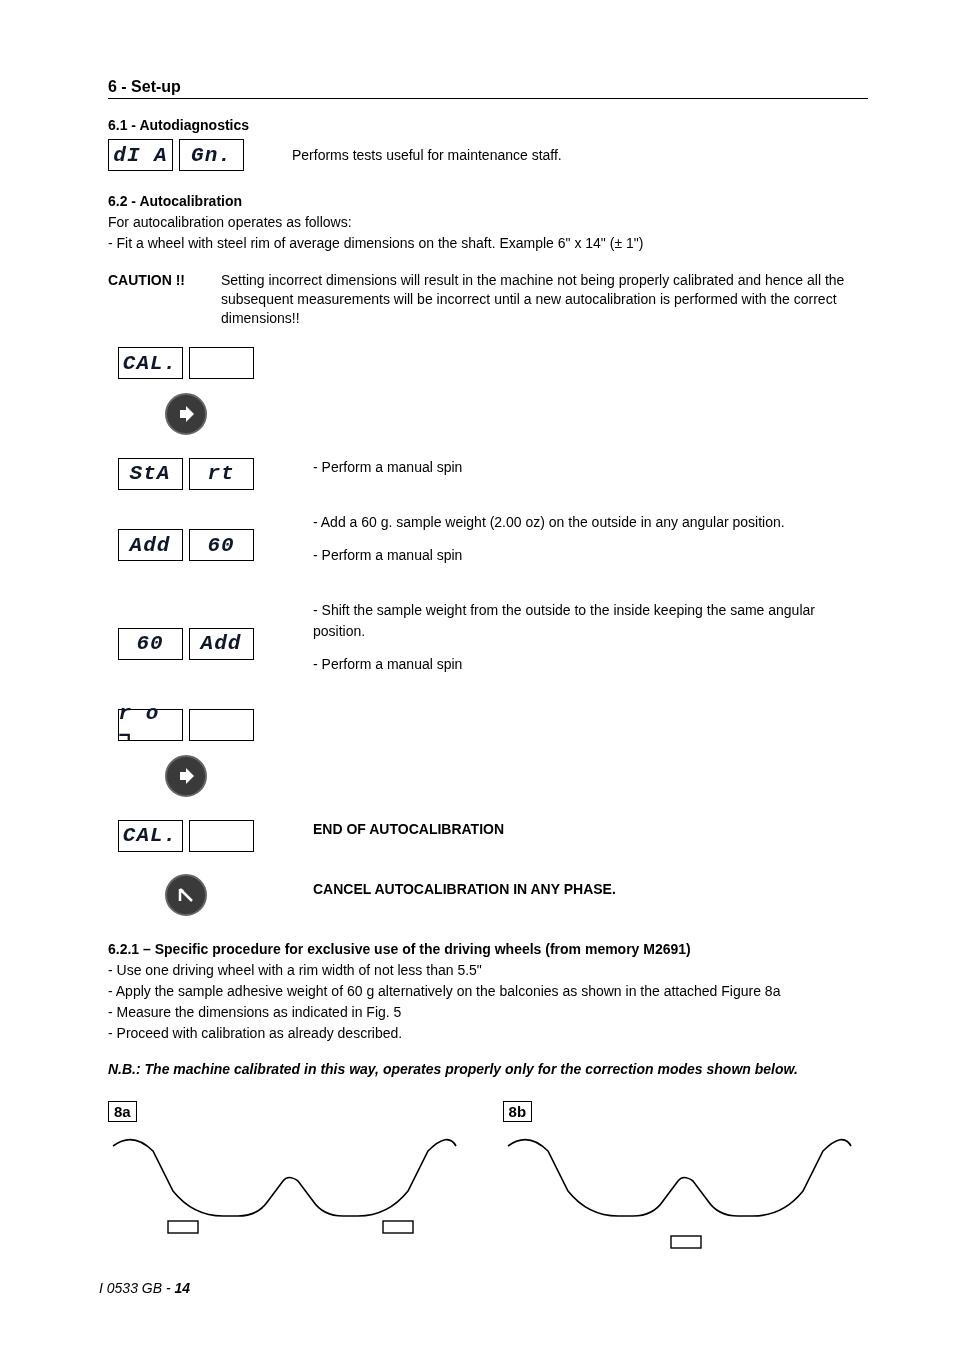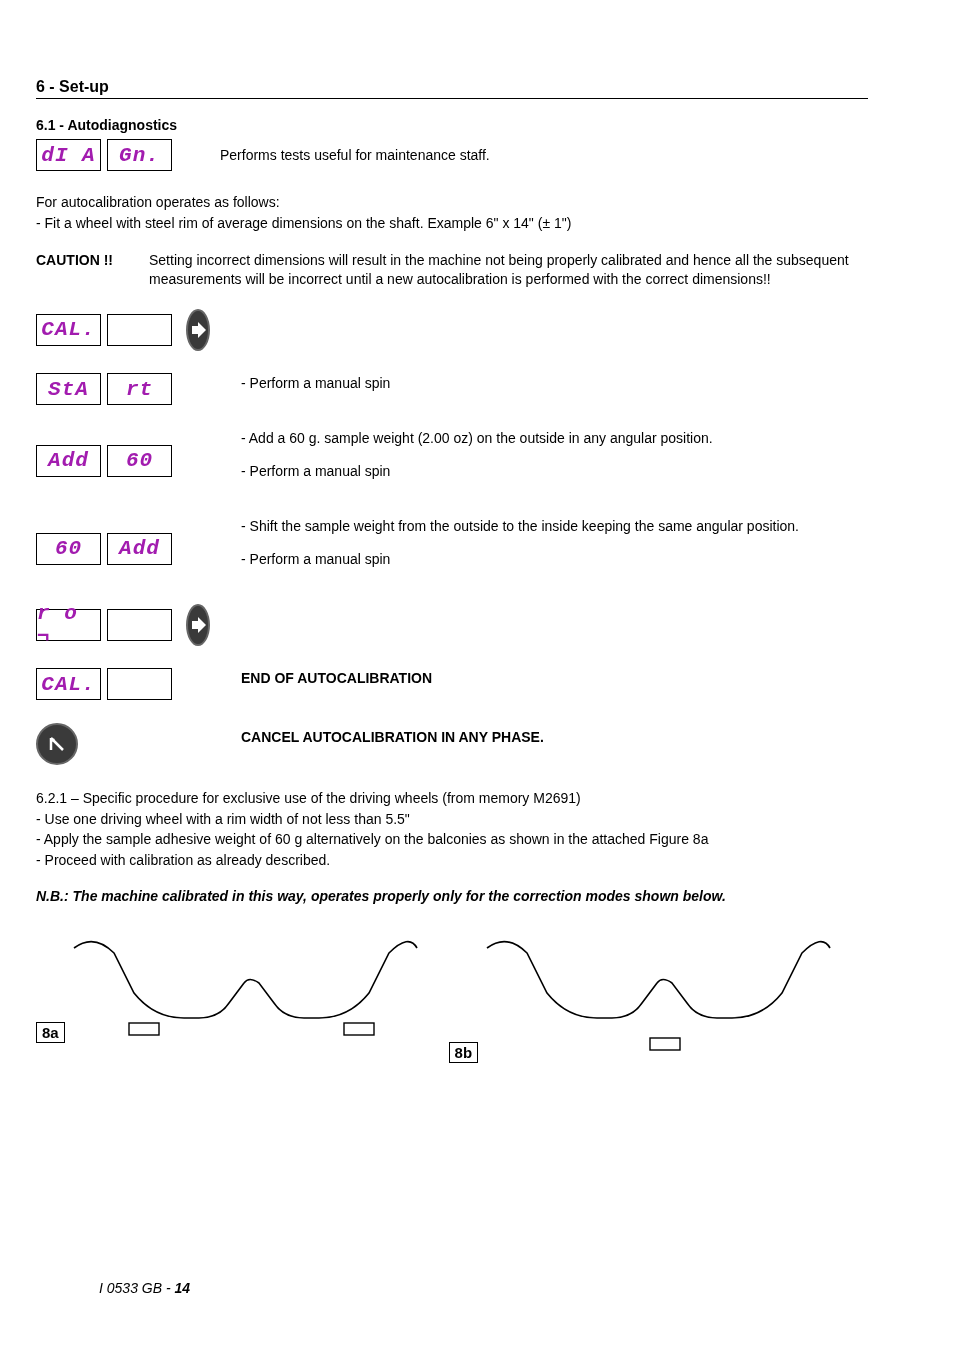--- a/index.html
+++ b/index.html
@@ -9,21 +9,21 @@
     margin: 0;
     padding: 0;
     font-family: Arial, Helvetica, sans-serif;
     font-size: 14px;
     color: #000;
     background: #fff;
     box-sizing: border-box;
     position: relative;
   }
   .page {
-    padding: 78px 86px 50px 36px;
+    padding: 78px 86px 50px 108px;
     box-sizing: border-box;
   }
   .section-title {
     font-weight: bold;
     font-size: 16px;
     border-bottom: 1px solid #000;
     padding-bottom: 2px;
     margin-bottom: 18px;
   }
   .sub-title {
@@ -44,21 +44,21 @@
   .disp {
     width: 63px;
     height: 30px;
     border: 1.5px solid #000;
     display: flex;
     align-items: center;
     justify-content: center;
     font-family: "Digital-7", "Courier New", monospace;
     font-size: 21px;
     font-weight: bold;
-    color: #a21caf;
+    color: #0f172a;
     font-style: italic;
     letter-spacing: 1px;
   }
   .disp.empty { color: transparent; }
 
   .sec61 { margin-bottom: 22px; }
   .sec61 .row { margin-top: 6px; }
   .sec61-desc { margin-left: 34px; }
 
   .para { line-height: 1.35; margin: 0 0 2px 0; }
@@ -77,41 +77,41 @@
   .cal-steps .step-row {
     display: flex;
     align-items: center;
     gap: 50px;
     margin-bottom: 22px;
   }
   .cal-steps .left-col {
     width: 155px;
     flex: none;
     display: flex;
-    flex-direction: row;
+    flex-direction: column;
     align-items: center;
     gap: 14px;
   }
   .cal-steps .right-col {
     flex: 1;
     line-height: 1.5;
   }
   .right-col .instr { margin-bottom: 12px; }
   .right-col .instr.bold { font-weight: bold; }
 
   .round-btn {
     width: 38px; height: 38px;
     border-radius: 50%;
     background: #3a3a3a;
     border: 2px solid #666;
     display: flex; align-items: center; justify-content: center;
   }
 
   .sub621-title {
-    font-weight: normal;
+    font-weight: bold;
     margin-top: 25px;
     margin-bottom: 4px;
   }
   .nb-line {
     font-style: italic;
     font-weight: bold;
     margin-top: 18px;
     margin-bottom: 24px;
   }
 
@@ -149,20 +149,21 @@
     <div class="sub-title">6.1 - Autodiagnostics</div>
     <div class="row">
       <div class="disp-pair">
         <div class="disp">dI A</div>
         <div class="disp">Gn.</div>
       </div>
       <div class="sec61-desc">Performs tests useful for maintenance staff.</div>
     </div>
   </div>
 
+  <div class="sub-title">6.2 - Autocalibration</div>
   <p class="para">For autocalibration operates as follows:</p>
   <p class="para">- Fit a wheel with steel rim of average dimensions on the shaft. Example 6" x 14" (± 1")</p>
 
   <div class="caution-row">
     <div class="caution-label">CAUTION !!</div>
     <div>Setting incorrect dimensions will result in the machine not being properly calibrated and hence all the subsequent measurements will be incorrect until a new autocalibration is performed with the correct dimensions!!</div>
   </div>
 
   <div class="cal-steps">
 
@@ -257,20 +258,21 @@
       <div class="right-col">
         <div class="instr bold">CANCEL AUTOCALIBRATION IN ANY PHASE.</div>
       </div>
     </div>
 
   </div>
 
   <div class="sub621-title">6.2.1 – Specific procedure for exclusive use of the driving wheels (from memory M2691)</div>
   <p class="para">- Use one driving wheel with a rim width of not less than 5.5"</p>
   <p class="para">- Apply the sample adhesive weight of 60 g alternatively on the balconies as shown in the attached Figure 8a</p>
+  <p class="para">- Measure the dimensions as indicated in Fig. 5</p>
   <p class="para">- Proceed with calibration as already described.</p>
 
   <div class="nb-line">N.B.: The machine calibrated in this way, operates properly only for the correction modes shown below.</div>
 
   <div class="figs">
     <div>
       <span class="fig-label">8a</span>
       <svg width="350" height="110" viewBox="0 0 350 110">
         <path d="M5 20
                  Q 25 5 45 25

